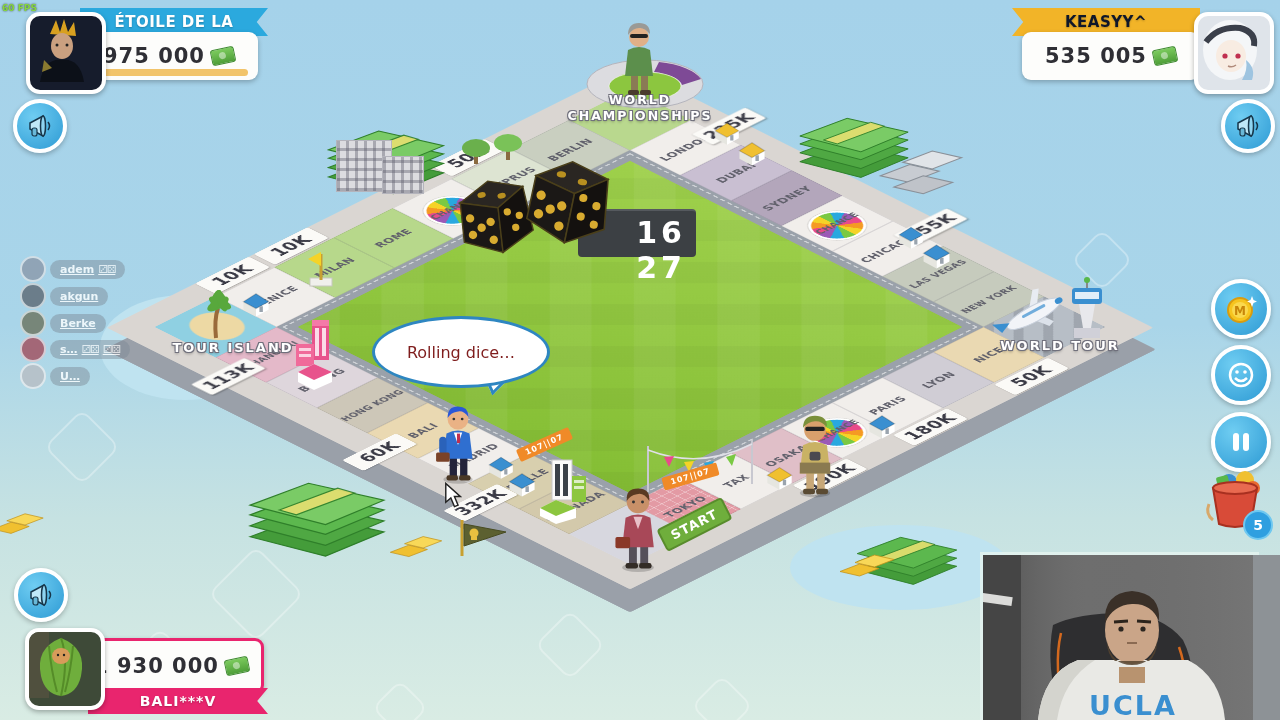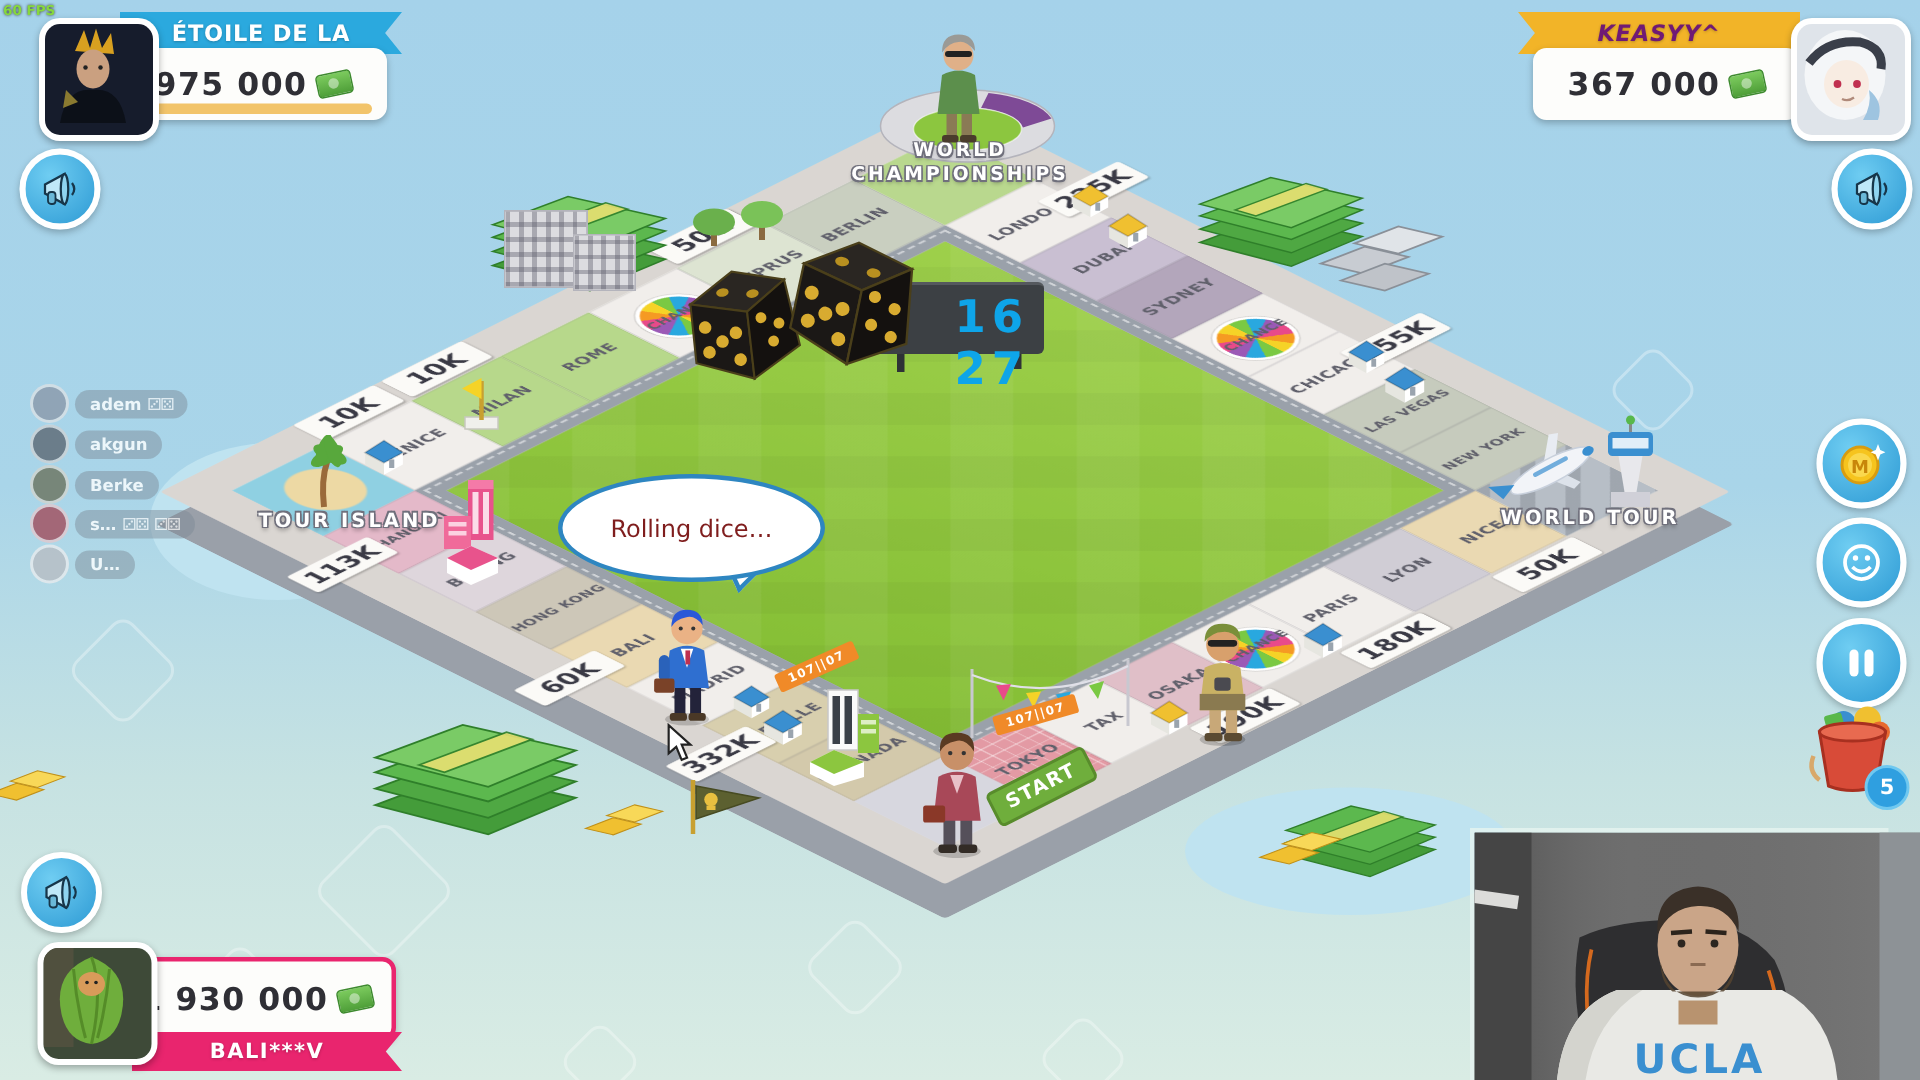--- a/index.html
+++ b/index.html
@@ -69,21 +69,21 @@
   .decor{position:absolute;z-index:2;}
   .corner-label{position:absolute;z-index:3;text-align:center;color:#fff;font-weight:bold;
                 letter-spacing:2px;font-size:13px;line-height:1.25;
                 text-shadow:-1px -1px 0 #70707c,1px -1px 0 #70707c,-1px 1px 0 #70707c,1px 1px 0 #70707c,0 2px 3px rgba(0,0,0,.35);}
   .house{position:absolute;z-index:2;}
   .money{position:absolute;z-index:2;}
   .bld{position:absolute;z-index:2;background-color:#dcdce0;border:1px solid #b4b4bc;
        background-image:repeating-linear-gradient(90deg,rgba(90,90,105,.4) 0 3px,transparent 3px 9px),
                         repeating-linear-gradient(0deg,rgba(90,90,105,.4) 0 3px,transparent 3px 10px);}
   .scoreboard{position:absolute;z-index:4;background:#3c4044;border-radius:4px;border-top:2px solid #55595e;
-              color:#0ea5e9;font-weight:bold;font-size:30px;letter-spacing:4px;text-align:right;padding:4px 10px 0 0;}
+              color:#ffffff;font-weight:bold;font-size:30px;letter-spacing:4px;text-align:right;padding:4px 10px 0 0;margin-top:21px;}
   .sb-leg{position:absolute;width:5px;height:16px;background:#2e3236;z-index:3;}
   .bubble{position:absolute;z-index:6;width:172px;height:66px;background:#fff;border:3px solid #2e86c1;border-radius:50%;
           display:flex;align-items:center;justify-content:center;font-size:16px;color:#7f1d1d;}
   .bubble-tail{position:absolute;z-index:5;width:16px;height:16px;background:#fff;border-right:3px solid #2e86c1;border-bottom:3px solid #2e86c1;transform:rotate(65deg) skewX(20deg);}
   .start-sign{position:absolute;z-index:3;background:#6fae3c;border:2px solid #588c2c;border-radius:4px;color:#fff;
               font-weight:bold;font-size:13px;letter-spacing:1px;padding:3px 9px;transform:rotate(-27deg);}
   .banner-strip{position:absolute;z-index:3;background:#f08a28;color:#fff;font-weight:bold;font-size:8px;
                 letter-spacing:1px;padding:2px 8px;border-radius:2px;text-align:center;}
   .die{position:absolute;z-index:5;}
   .char{position:absolute;z-index:5;}
@@ -93,32 +93,32 @@
   .hud{position:absolute;z-index:10;}
   .pcard{position:absolute;background:#fdfdfb;border-radius:9px;box-shadow:0 2px 5px rgba(0,0,0,.25);
          display:flex;align-items:center;justify-content:center;}
   .money-txt{font-weight:bold;font-size:21px;color:#2f2f35;letter-spacing:1px;}
   .bill{display:inline-block;width:22px;height:14px;margin-left:6px;border-radius:3px;vertical-align:-2px;
         background:linear-gradient(180deg,#7ccb5e,#4e9e38);border:1px solid #3d8a2e;transform:rotate(-12deg);position:relative;}
   .bill::after{content:"";position:absolute;left:7px;top:3px;width:7px;height:7px;border-radius:50%;background:rgba(255,255,255,.45);}
   .ribbon{position:absolute;display:flex;align-items:center;justify-content:center;color:#fff;font-weight:bold;
           font-size:15px;letter-spacing:.5px;text-shadow:0 1px 2px rgba(0,0,0,.25);}
   .rib-blue{background:#2ba9de;clip-path:polygon(0 0,100% 0,94% 50%,100% 100%,0 100%);}
-  .rib-gold{background:#f2b428;clip-path:polygon(0 0,100% 0,100% 100%,0 100%,6% 50%);color:#701a75;font-style:italic;}
+  .rib-gold{background:#f2b428;clip-path:polygon(0 0,100% 0,100% 100%,0 100%,6% 50%);color:#0f172a;}
   .rib-pink{background:#e9256e;clip-path:polygon(0 0,100% 0,94% 50%,100% 100%,0 100%);font-size:14px;letter-spacing:1px;}
   .turnbar{position:absolute;height:7px;border-radius:4px;background:#f2c46a;}
   .avatar-frame{position:absolute;width:72px;height:74px;background:#fff;border-radius:14px;
                 box-shadow:0 2px 5px rgba(0,0,0,.3);padding:4px;}
   .avatar-inner{width:100%;height:100%;border-radius:10px;overflow:hidden;position:relative;}
 
   
   .spec-row{position:absolute;display:flex;align-items:center;opacity:.78;z-index:9;}
   .spec-ava{width:22px;height:22px;border-radius:50%;border:2px solid rgba(255,255,255,.7);margin-right:4px;}
   .spec-pill{background:rgba(125,138,150,.6);border-radius:10px;color:#fff;font-size:11px;font-weight:bold;
-             padding:3px 10px;display:flex;align-items:center;gap:4px;}
+             padding:3px 10px;display:flex;align-items:center;gap:4px;text-decoration:underline;}
   .dicepair{font-size:11px;color:rgba(255,255,255,.85);letter-spacing:-1px;}
 
   
   .rbtn{position:absolute;width:52px;height:52px;border-radius:50%;border:4px solid #fff;
         background:radial-gradient(circle at 35% 30%,#6fcdf2,#2d9ad4);box-shadow:0 2px 5px rgba(0,0,0,.25);
         display:flex;align-items:center;justify-content:center;z-index:10;}
   .rbtn.small{width:46px;height:46px;}
   .badge{position:absolute;width:26px;height:26px;border-radius:50%;background:#2f9fe0;border:2px solid #6fc8f0;
          color:#fff;font-weight:bold;font-size:14px;display:flex;align-items:center;justify-content:center;z-index:11;}
 
@@ -632,21 +632,21 @@
       </svg>
     </div>
   </div>
 </div>
 
 <div class="hud">
   <div class="ribbon rib-gold" style="left:1012px;top:8px;width:188px;height:28px;">
     <span>KEASYY^</span>
   </div>
   <div class="pcard" style="left:1022px;top:32px;width:178px;height:48px;">
-    <span class="money-txt">367 000</span>
+    <span class="money-txt">535 005</span>
     <span class="bill"></span>
   </div>
   <div class="avatar-frame" style="left:1194px;top:12px;">
     <div class="avatar-inner" style="background:#dfe4ea;">
       <svg width="64" height="66" viewBox="0 0 64 66">
         <ellipse cx="32" cy="34" rx="27" ry="30" fill="#f4f6f8"></ellipse>
         <path d="M8 26 Q20 10 42 12 Q58 16 56 30" stroke="#3a3f4a" stroke-width="6" fill="none"></path>
         <ellipse cx="33" cy="40" rx="15" ry="16" fill="#f8ece2"></ellipse>
         <circle cx="27" cy="40" r="2.6" fill="#c03050"></circle>
             <circle cx="40" cy="40" r="2.6" fill="#c03050"></circle>

